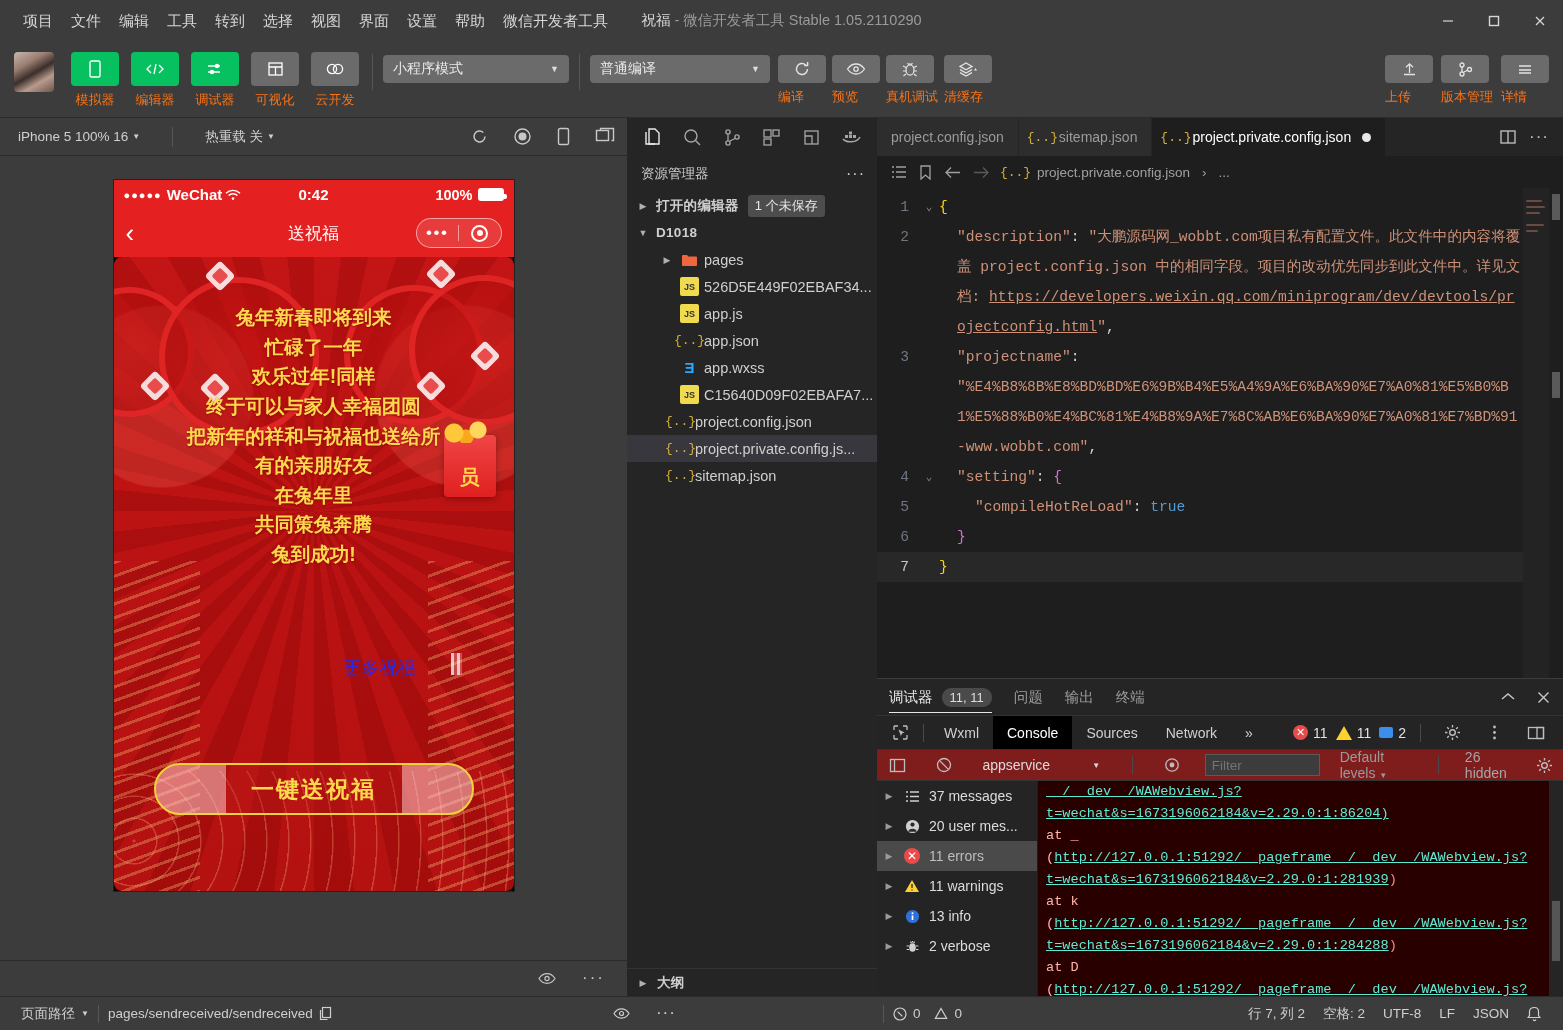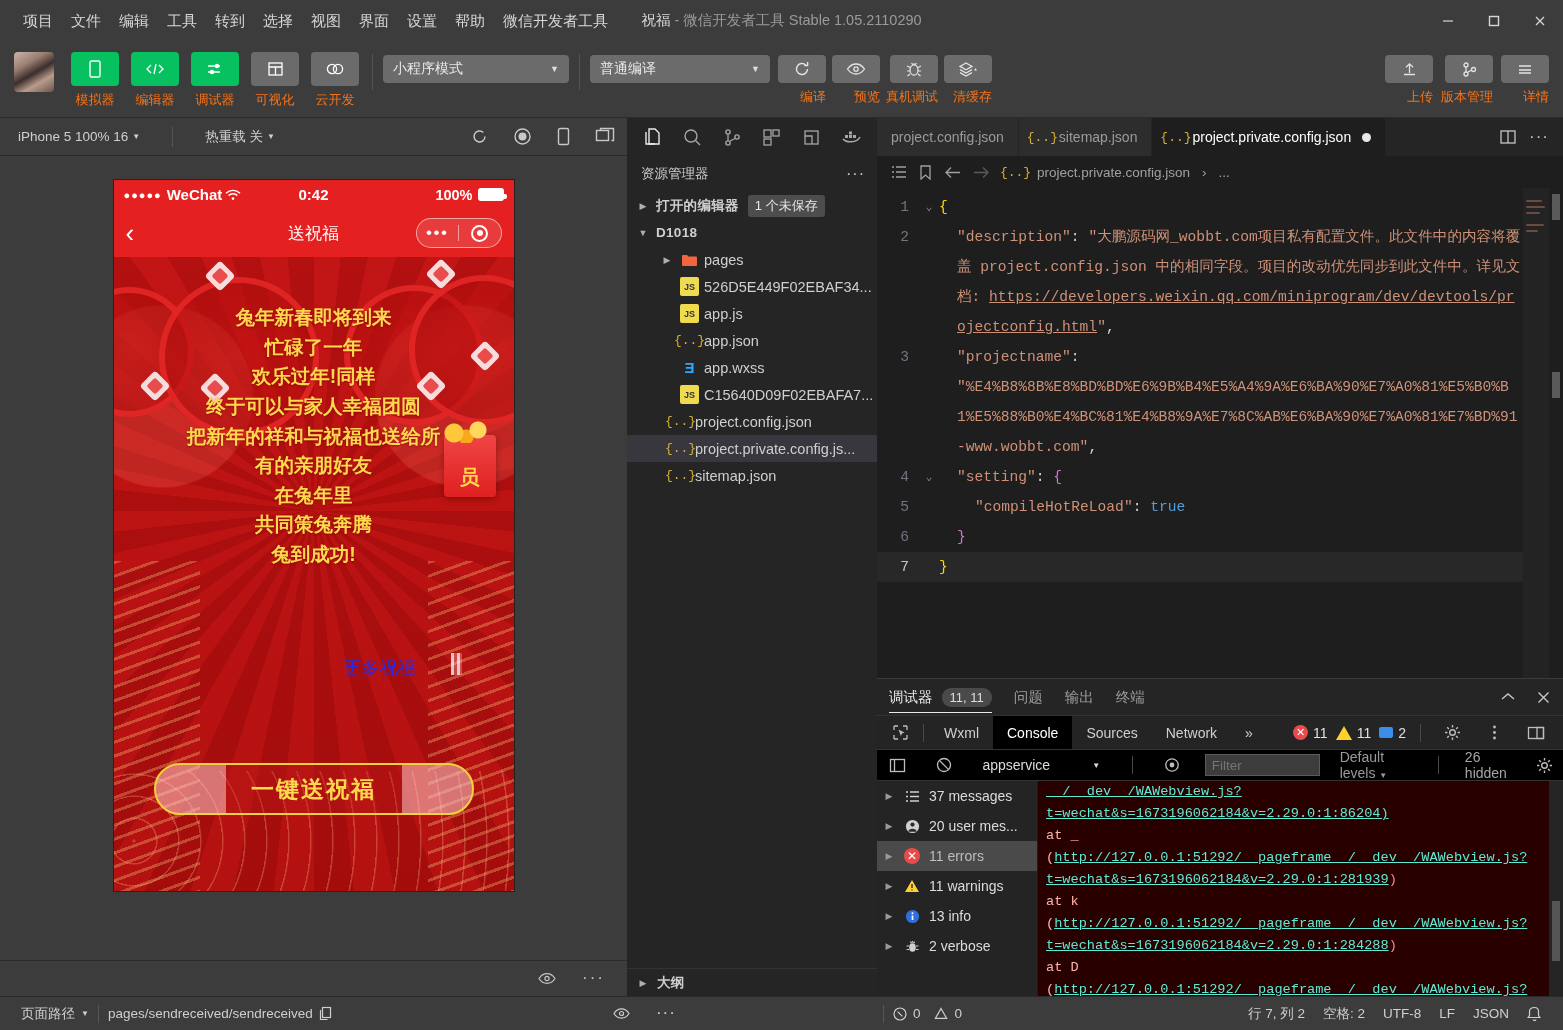--- a/index.html
+++ b/index.html
@@ -56,21 +56,21 @@
   .tb-select {
     height: 28px; min-width: 180px; background: #6b6b6b; border-radius: 4px; color: #e8e8e8;
     font-size: 14px; display: flex; align-items: center; justify-content: space-between;
     padding: 0 10px; margin-top: 7px;
   }
   .tb-select .caret { font-size: 9px; color: #dcdcdc; }
   .tb-icon-btn {
     width: 48px; height: 28px; border-radius: 4px; background: #6b6b6b;
     display: flex; align-items: center; justify-content: center; margin-top: 7px; color: #e3e3e3;
   }
-  .tb-stack { display: flex; flex-direction: column; align-items: flex-end; }
+  .tb-stack { display: flex; flex-direction: column; align-items: flex-start; }
   .tb-right { position: absolute; right: 14px; top: 6px; display: flex; gap: 8px; }
 
   
   .body { flex: 1 1 auto; display: flex; min-height: 0; }
 
   
   .sim-col { width: 627px; background: #3c3c3c; display: flex; flex-direction: column; flex: 0 0 627px; }
   .sim-top {
     height: 38px; display: flex; align-items: center; border-bottom: 1px solid #2b2b2b;
     padding: 0 12px; gap: 16px; flex: 0 0 38px;
@@ -114,20 +114,21 @@
   .ph-caps .target i::after {
     content:""; position:absolute; left:3.5px; top:3.5px; width:6px; height:6px; border-radius:50%; background:#fff;
   }
   .ph-content {
     position: relative; height: 634px; overflow: hidden;
     background:
       radial-gradient(circle at 12% 22%, rgba(255,120,100,.22) 0 90px, transparent 92px),
       radial-gradient(circle at 88% 22%, rgba(255,120,100,.22) 0 90px, transparent 92px),
       repeating-conic-gradient(from 0deg at 50% 40%, rgba(196,22,22,.45) 0deg 6deg, rgba(160,12,12,.45) 6deg 12deg),
       linear-gradient(180deg, #c21414 0%, #b10f0f 55%, #a80d0d 100%);
+    border-radius: 8px;
   }
   .ph-ornament { position: absolute; inset: 0; pointer-events: none; }
   .lantern {
     position: absolute; border: 6px solid rgba(230,40,40,.85); border-radius: 50%;
     background: radial-gradient(circle, rgba(200,20,20,.5), rgba(170,12,12,.6));
   }
   .knot {
     position: absolute; width: 22px; height: 22px; background: rgba(255,255,255,.85);
     transform: rotate(45deg); border-radius: 4px;
   }
@@ -282,21 +283,21 @@
   .dt-ico { width: 34px; height: 34px; display: flex; align-items: center; justify-content: center; color: #bdbdbd; }
   .dt-vsep { width: 1px; height: 18px; background: #4a4a4a; margin: 0 6px; }
   .dt-tab { padding: 0 14px; height: 34px; display: flex; align-items: center; font-size: 14px; color: #cfcfcf; }
   .dt-tab.active { background: #000; color: #fff; }
   .dt-right { margin-left: auto; display: flex; align-items: center; gap: 8px; padding-right: 10px; }
   .errbadge { display: flex; align-items: center; gap: 5px; font-size: 14px; color: #e0e0e0; }
   .ico-err { width:15px;height:15px;border-radius:50%;background:#e94b4b;color:#fff;font-size:11px;display:flex;align-items:center;justify-content:center;}
   .ico-warn { width:0;height:0;border-left:8px solid transparent;border-right:8px solid transparent;border-bottom:14px solid #ffd12e;}
   .ico-msg { width:14px;height:11px;background:#3b8eea;border-radius:2px;}
   .filt-bar {
-    height: 32px; background: #000000; display: flex; align-items: center; gap: 20px; padding-left: 8px;
+    height: 32px; background: #7f1d1d; display: flex; align-items: center; gap: 20px; padding-left: 8px;
     border-top: 1px solid #333; border-bottom: 1px solid #333;
   }
   .filt-sel {
     width: 168px; height: 22px; display: flex; align-items: center; justify-content: space-between;
     color: #dcdcdc; font-size: 14px; padding: 0 6px;
   }
   .filt-input {
     width: 115px; height: 22px; background: #3c3c3c; border: 1px solid #5a5a5a; color: #b5b5b5;
     font-size: 13.5px; padding: 0 6px; line-height: 20px;
   }

